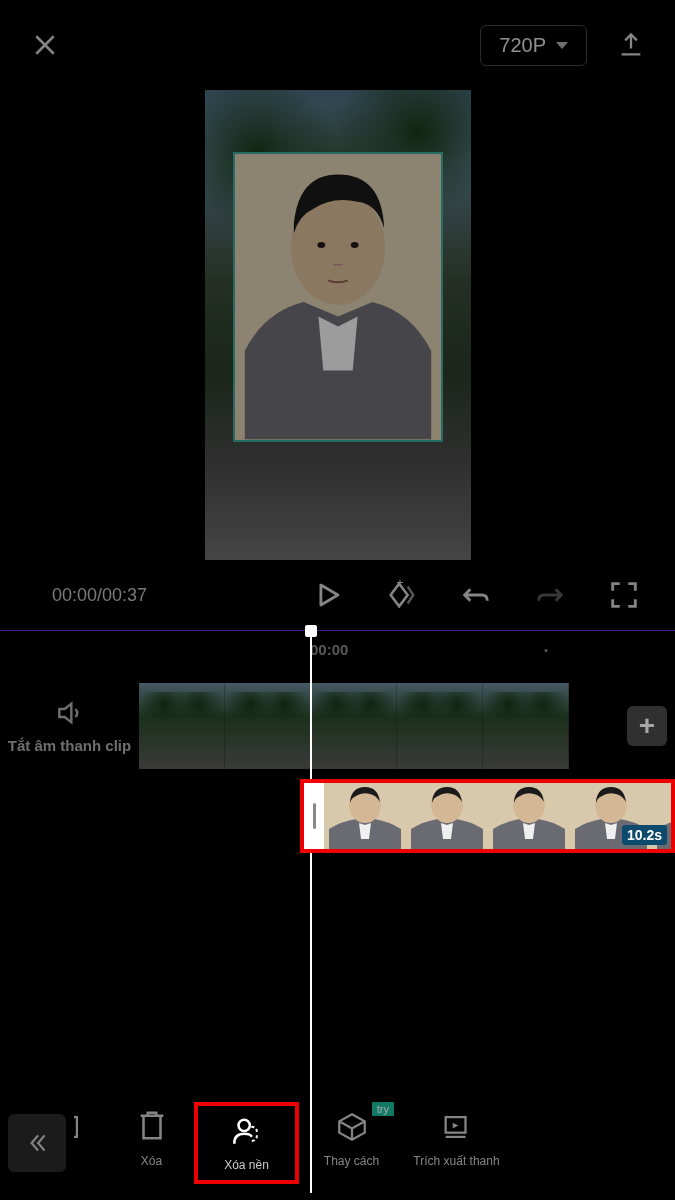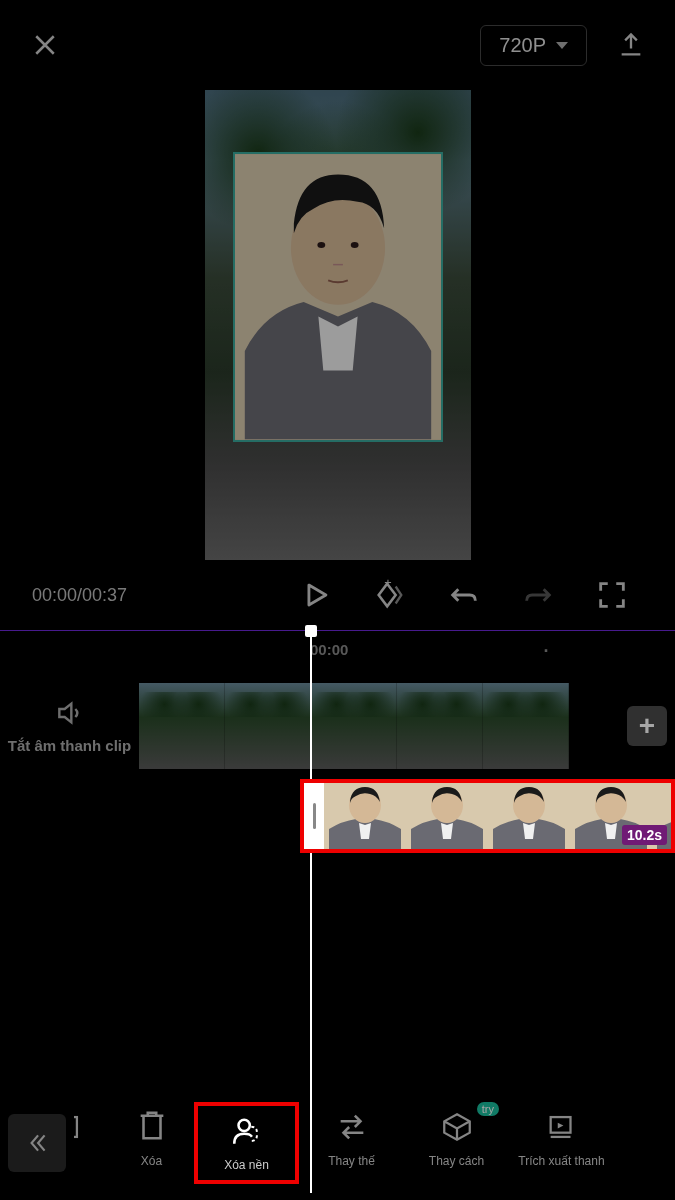--- a/index.html
+++ b/index.html
@@ -78,22 +78,23 @@
   background: #d4c4a8;
   overflow: hidden;
 }
 .person-svg { width:100%; height:100%; }
 
 
 .ctrl-row {
   height: 70px;
   display: flex;
   align-items: center;
-  padding: 0 32px;
+  padding: 0 20px;
   gap: 12px;
+  margin-left: 32px;
 }
 .timecode { font-size: 18px; color: #bbb; flex: 0 0 auto; }
 .ctrl-spacer { flex: 1; }
 .ctrl-ic { width: 34px; height: 34px; margin: 0 14px; }
 .ctrl-ic svg { width:100%; height:100%; }
 
 
 .timeline {
   position: relative;
   border-top: 1px solid #6d28d9;
@@ -204,21 +205,21 @@
   flex-shrink:0;
   background: #d4c4a8;
   position: relative;
   overflow: hidden;
 }
 .track2 .pthumb svg { width:100%;height:100%;}
 .dur-badge {
   position: absolute;
   right: 4px;
   bottom: 4px;
-  background: #701a75;
+  background: #0c4a6e;
   color: #fff;
   font-size: 14px;
   padding: 2px 5px;
   border-radius: 3px;
   z-index: 11;
 }
 
 .playhead {
   position: absolute;
   left: 310px;
@@ -279,21 +280,21 @@
   z-index: 12;
   position: relative;
 }
 .try-badge {
   position:absolute;
   top:0;right:10px;
   background:#1abc9c;
   color:#fff;
   font-size:11px;
   padding:1px 5px;
-  border-radius:7px;
+  border-radius:1px;
 }
 .hair-shape { fill:#1a1a1a; }
 .face-shape { fill:#d4b896; }
 .suit-shape { fill:#6a6a72; }
 .shirt-shape { fill:#f0f0f0; }
 </style>
 </head>
 <body>
 
 <div class="dim-overlay"></div>
@@ -462,26 +463,20 @@
     </div>
     <div class="tool highlight">
       <svg viewBox="0 0 24 24">
         <circle cx="10" cy="8" r="4" stroke="#fff" stroke-width="1.8" fill="none"></circle>
         <path d="M3 21 Q3 14 10 14 Q14 14 15.5 16" stroke="#fff" stroke-width="1.8" fill="none"></path>
         <path d="M15 9 Q19 9 19 13 M19 15 Q19 19 15 19" stroke="#fff" stroke-width="1.4" fill="none" stroke-dasharray="2 2"></path>
       </svg>
       <div class="lbl">Xóa nền</div>
     </div>
     <div class="tool">
-      <svg viewBox="0 0 24 24">
-          <path stroke="#ccc" stroke-width="1.8" fill="none" d="M4 8 L18 8 M14 4 L18 8 L14 12 M20 16 L6 16 M10 12 L6 16 L10 20"></path>
-        </svg>
-      <div class="lbl">Thay thế</div>
-    </div>
-    <div class="tool">
       <div class="try-badge">try</div>
       <svg viewBox="0 0 24 24">
           <path stroke="#ccc" stroke-width="1.6" fill="none" d="M12 3 L21 8 L21 16 L12 21 L3 16 L3 8 Z M3 8 L12 13 L21 8 M12 13 L12 21"></path>
         </svg>
       <div class="lbl">Thay cách</div>
     </div>
     <div class="tool">
       <svg viewBox="0 0 24 24">
           <rect x="4" y="5" width="14" height="11" stroke="#ccc" stroke-width="1.6" fill="none"></rect>
           <path d="M9 9 L13 11 L9 13 Z" fill="#ccc"></path>

